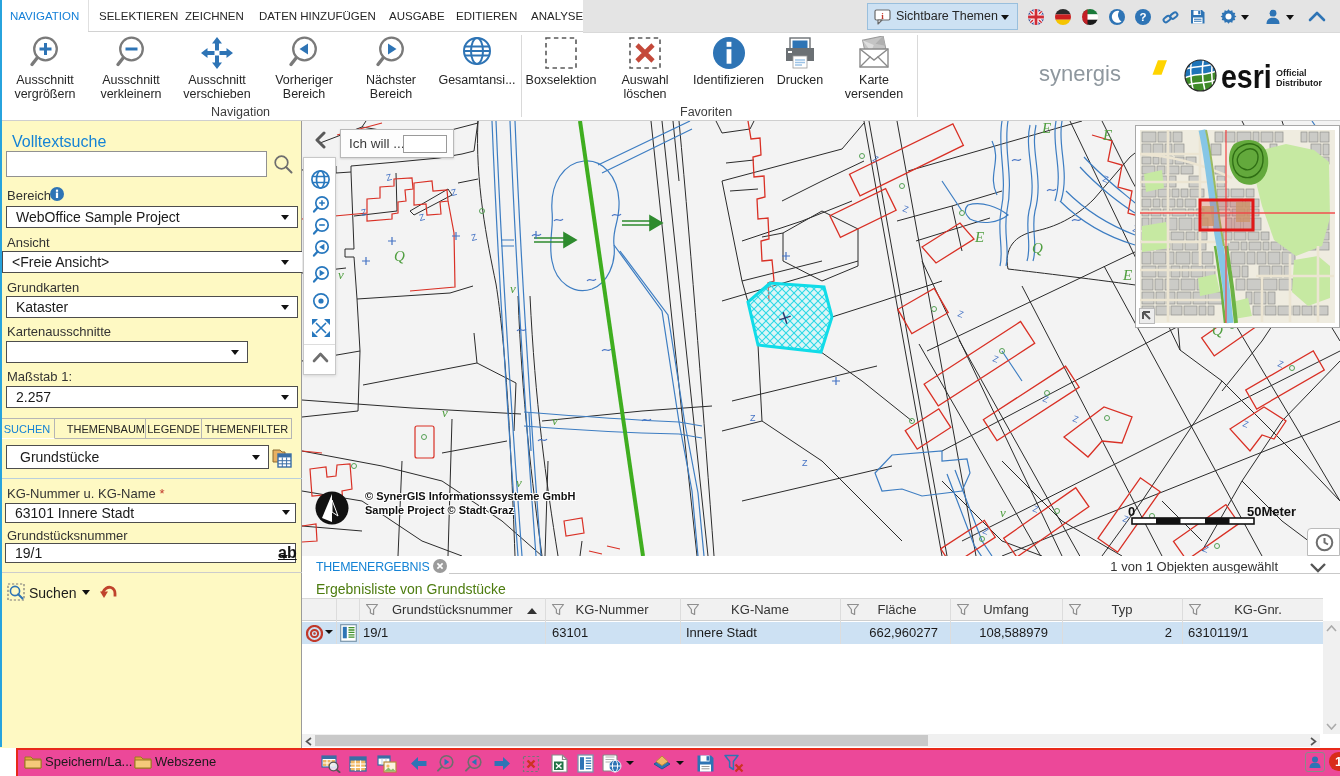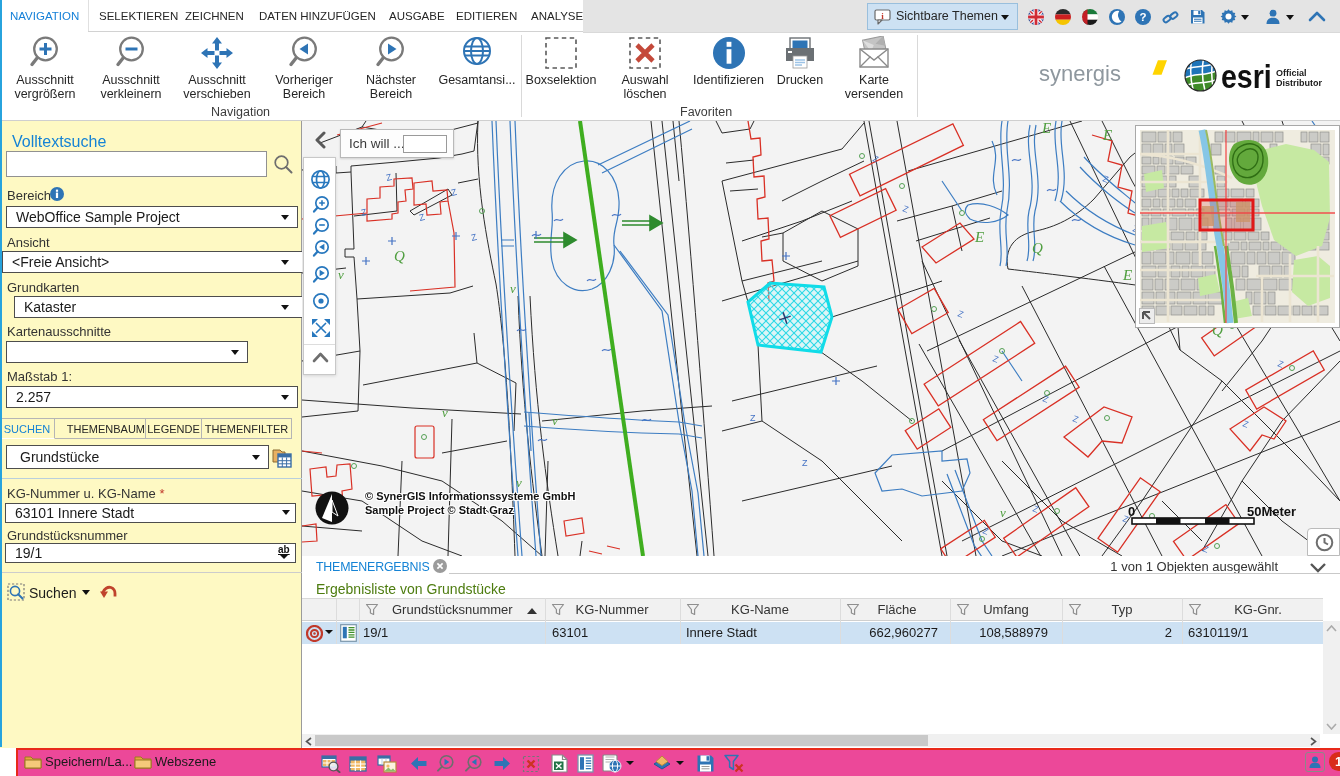--- a/index.html
+++ b/index.html
@@ -241,21 +241,21 @@
         <circle cx="7" cy="7" r="7" fill="#2e74b5"></circle>
         <rect x="5.9" y="5.6" width="2.2" height="5.4" fill="#fff"></rect>
         <rect x="5.9" y="2.6" width="2.2" height="2.2" fill="#fff"></rect>
       </svg>
  <div class="sinput" style="left:6px;top:85px;width:292px;height:22px">WebOffice Sample Project</div>
  <span class="sarrow" style="left:281px;top:94px"></span>
  <div class="slabel" style="left:7px;top:114px">Ansicht</div>
  <div class="sinput" style="left:2px;top:130px;width:349px;height:22px">&lt;Freie Ansicht&gt;</div>
  <span class="sarrow" style="left:281px;top:139px"></span>
  <div class="slabel" style="left:7px;top:159px">Grundkarten</div>
- <div class="sinput" style="left:14px;top:175px;width:292px;height:22px">Kataster</div>
+ <div class="sinput" style="left:6px;top:175px;width:292px;height:22px">Kataster</div>
  <span class="sarrow" style="left:281px;top:184px"></span>
  <div class="slabel" style="left:7px;top:203px">Kartenausschnitte</div>
  <div class="sinput" style="left:6px;top:220px;width:242px;height:22px"></div>
  <span class="sarrow" style="left:231px;top:229px"></span>
  <div class="slabel" style="left:7px;top:248px">Maßstab 1:</div>
  <div class="sinput" style="left:6px;top:265px;width:292px;height:22px">2.257</div>
  <span class="sarrow" style="left:281px;top:274px"></span>
 
  <div class="abs" style="left:0;top:297px;width:302px;height:21px;font-size:11px">
   <div class="abs" style="left:0;top:0;width:55px;height:21px;border:1px solid #b5b5b5;border-left:none;color:#1583d5;text-align:center;line-height:20px;border-bottom:1px solid #fff">SUCHEN</div>
@@ -270,21 +270,21 @@
         <rect x="6" y="7" width="13" height="13" fill="#fff" stroke="#3a6ea5" stroke-width="1.4"></rect>
         <rect x="6" y="7" width="13" height="3.4" fill="#3a6ea5"></rect>
         <path d="M6 13.7 H19 M6 16.8 H19 M10.3 10.4 V20 M14.6 10.4 V20" stroke="#3a6ea5" stroke-width="1"></path>
       </svg>
  <div class="abs" style="left:0;top:357px;width:302px;height:1px;background:#b9cfdd"></div>
  <div class="slabel" style="left:7px;top:365px">KG-Nummer u. KG-Name<span style="color:#c0392b"> *</span></div>
  <div class="sinput" style="left:5px;top:382px;width:291px;height:20px;line-height:18px">63101 Innere Stadt</div>
  <span class="sarrow" style="left:282px;top:389px"></span>
  <div class="slabel" style="left:7px;top:407px">Grundstücksnummer</div>
  <div class="sinput" style="left:5px;top:422px;width:291px;height:20px;line-height:18px">19/1</div>
- <div class="abs" style="left:278px;top:423px;font-size:10px;font-weight:bold;color:#111;text-decoration:underline">ab</div>
+ <div class="abs" style="left:278px;top:423px;font-size:16px;font-weight:bold;color:#111;text-decoration:underline">ab</div>
  <span class="sarrow" style="left:280px;top:434px;border-left-width:4px;border-right-width:4px;border-top-width:4.5px"></span>
  <div class="abs" style="left:0;top:451px;width:302px;height:1px;background:#cccccc"></div>
  <svg class="abs" style="left:7px;top:462px" width="18" height="18" viewBox="0 0 18 18">
         <rect x="1" y="1" width="16" height="16" fill="none" stroke="#7a7a7a" stroke-width="1.2" stroke-dasharray="2.2 1.8"></rect>
         <circle cx="8" cy="8" r="4.6" fill="none" stroke="#2e74b5" stroke-width="1.6"></circle>
         <line x1="11.2" y1="11.2" x2="15.5" y2="15.5" stroke="#2e74b5" stroke-width="2" stroke-linecap="round"></line>
       </svg>
  <div class="abs" style="left:29px;top:464px;font-size:14px;color:#1a1a1a">Suchen</div>
  <span class="sarrow" style="left:82px;top:469px"></span>
  <svg class="abs" style="left:100px;top:463px" width="17" height="15" viewBox="0 0 17 15">

